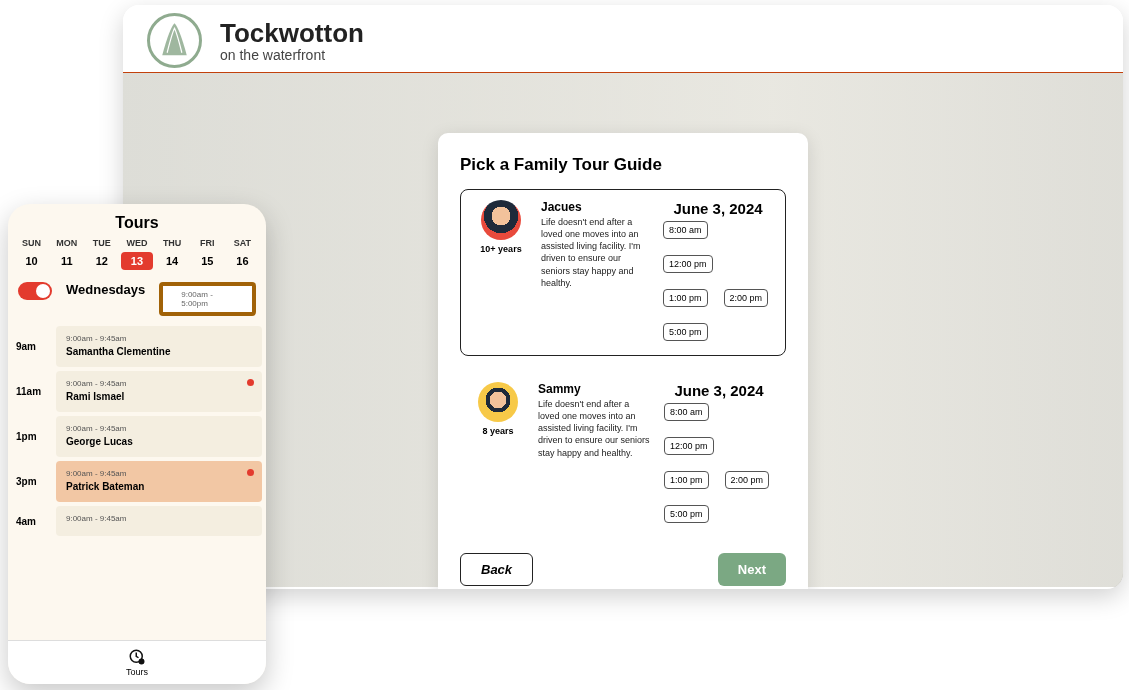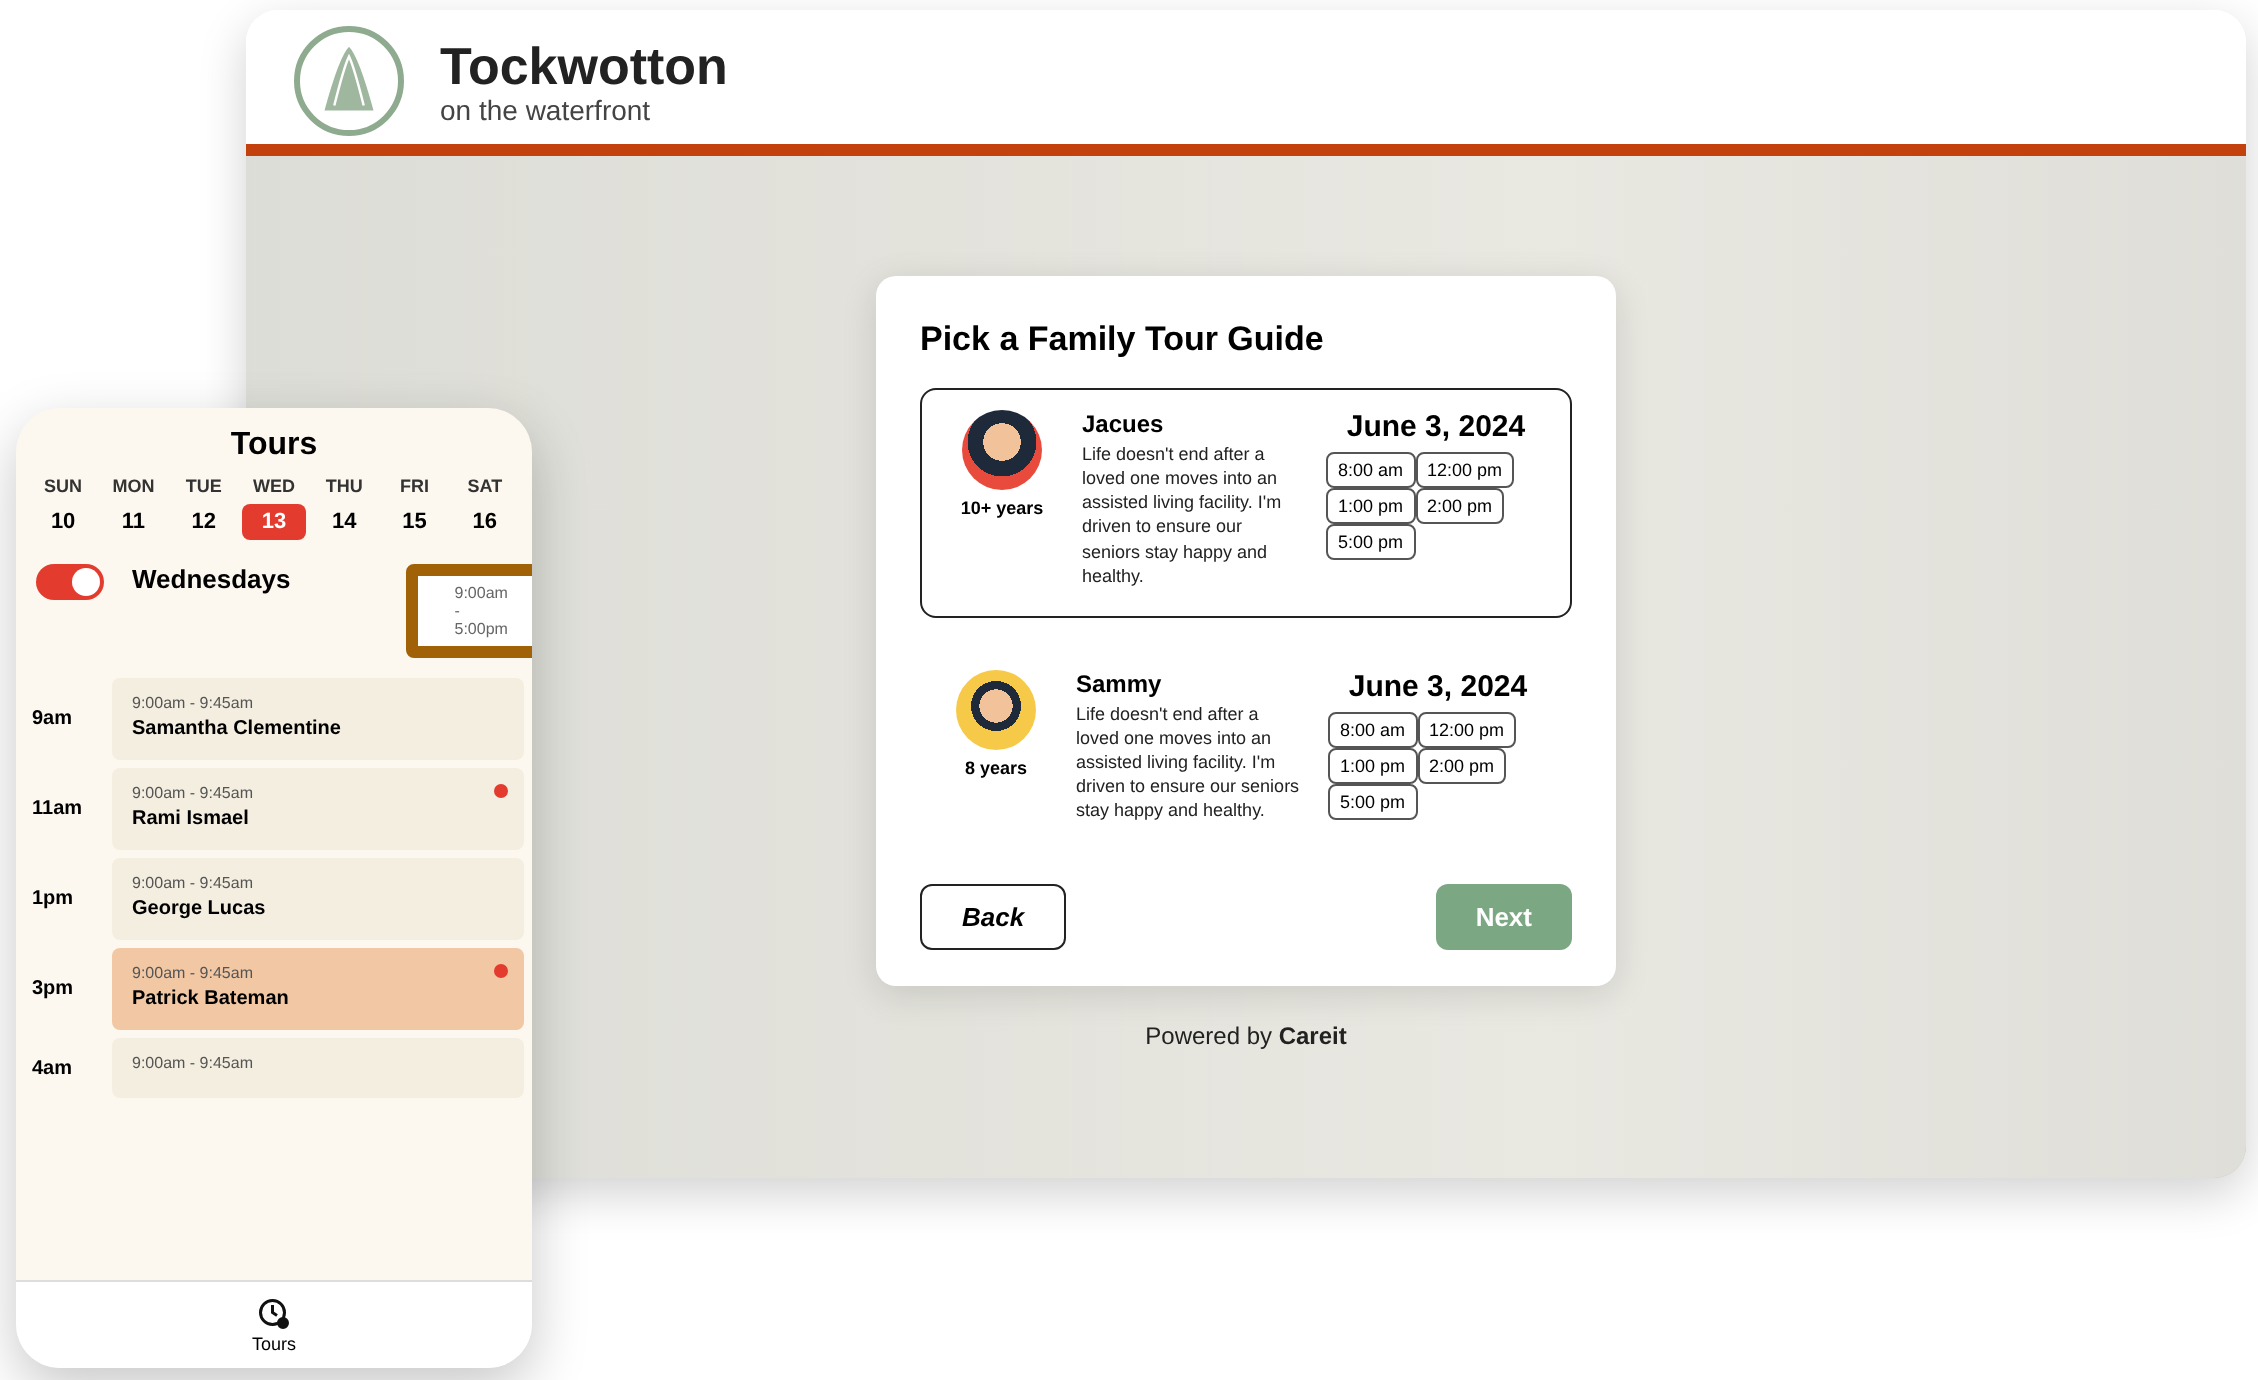--- a/index.html
+++ b/index.html
@@ -12,21 +12,21 @@
     width: 1000px; height: 584px;
     border-radius: 16px;
     box-shadow: 0 8px 24px rgba(0,0,0,0.18);
     overflow: hidden;
     background: #fff;
   }
   .desktop-header {
     display: flex; align-items: center; gap: 18px;
     padding: 8px 24px 4px 24px;
     background: #fff;
-    border-bottom: 6px solid #c2410c;
+    border-bottom: 1px solid #c2410c;
   }
   .logo {
     width: 55px; height: 55px; border-radius: 50%;
     border: 3px solid #8fab8f; position: relative; overflow: hidden;
     background: #fff;
   }
   .logo svg { width: 100%; height: 100%; }
   .brand-title { font-size: 26px; font-weight: 700; color: #222; }
   .brand-sub   { font-size: 14px; color: #444; margin-top: -2px; }
 
@@ -59,21 +59,21 @@
   .guide-left { width: 56px; text-align: center; flex-shrink: 0; }
   .avatar { width: 40px; height: 40px; border-radius: 50%; margin: 0 auto 4px; }
   .avatar.a1 { background: radial-gradient(circle at 50% 40%, #f2c29b 30%, #1e2a3a 30% 55%, #e84a3c 55%); }
   .avatar.a2 { background: radial-gradient(circle at 50% 45%, #f2c29b 28%, #1e2a3a 28% 42%, #f7c948 42%); }
   .years { font-size: 9px; font-weight: 700; }
   .guide-mid { flex: 1; }
   .guide-name { font-size: 12px; font-weight: 800; }
   .guide-bio  { font-size: 9px; line-height: 1.35; margin-top: 2px; color: #222; }
   .guide-right { width: 110px; text-align: center; flex-shrink: 0; }
   .date-label { font-size: 15px; font-weight: 800; margin-bottom: 4px; }
-  .slots { display: flex; flex-wrap: wrap; gap: 0; justify-content: flex-start; text-align: right; }
+  .slots { display: flex; flex-wrap: wrap; gap: 16px; justify-content: flex-start; text-align: right; }
   .slot {
     border: 1px solid #555;
     border-radius: 4px;
     font-size: 9px;
     padding: 3px 5px;
     background: #fff;
     cursor: pointer;
   }
 
   .modal-actions { display: flex; justify-content: space-between; margin-top: 6px; }
@@ -112,22 +112,22 @@
   .toggle {
     width: 34px; height: 18px; border-radius: 10px;
     background: #e33b2e; position: relative; flex-shrink: 0;
   }
   .toggle::after {
     content: ''; position: absolute; right: 2px; top: 2px;
     width: 14px; height: 14px; border-radius: 50%; background: #fff;
   }
   .day-name { font-size: 13px; font-weight: 800; flex: 1; }
   .range-pill {
-    border: 6px solid #a16207; background: #fff; border-radius: 4px;
-    font-size: 8px; padding: 4px 18px; color: #666; margin-left: 44px;
+    border: 4px solid #a16207; background: #fff; border-radius: 4px;
+    font-size: 8px; padding: 4px 18px; color: #666;
   }
 
   .appts { flex: 1; overflow: hidden; padding: 4px 4px 0 4px; }
   .appt-row { display: flex; align-items: stretch; gap: 8px; margin-bottom: 4px; }
   .hour {
     width: 36px; font-size: 10px; font-weight: 800;
     display: flex; align-items: center; padding-left: 4px;
   }
   .appt {
     flex: 1; background: #f4eee0; border-radius: 4px;

